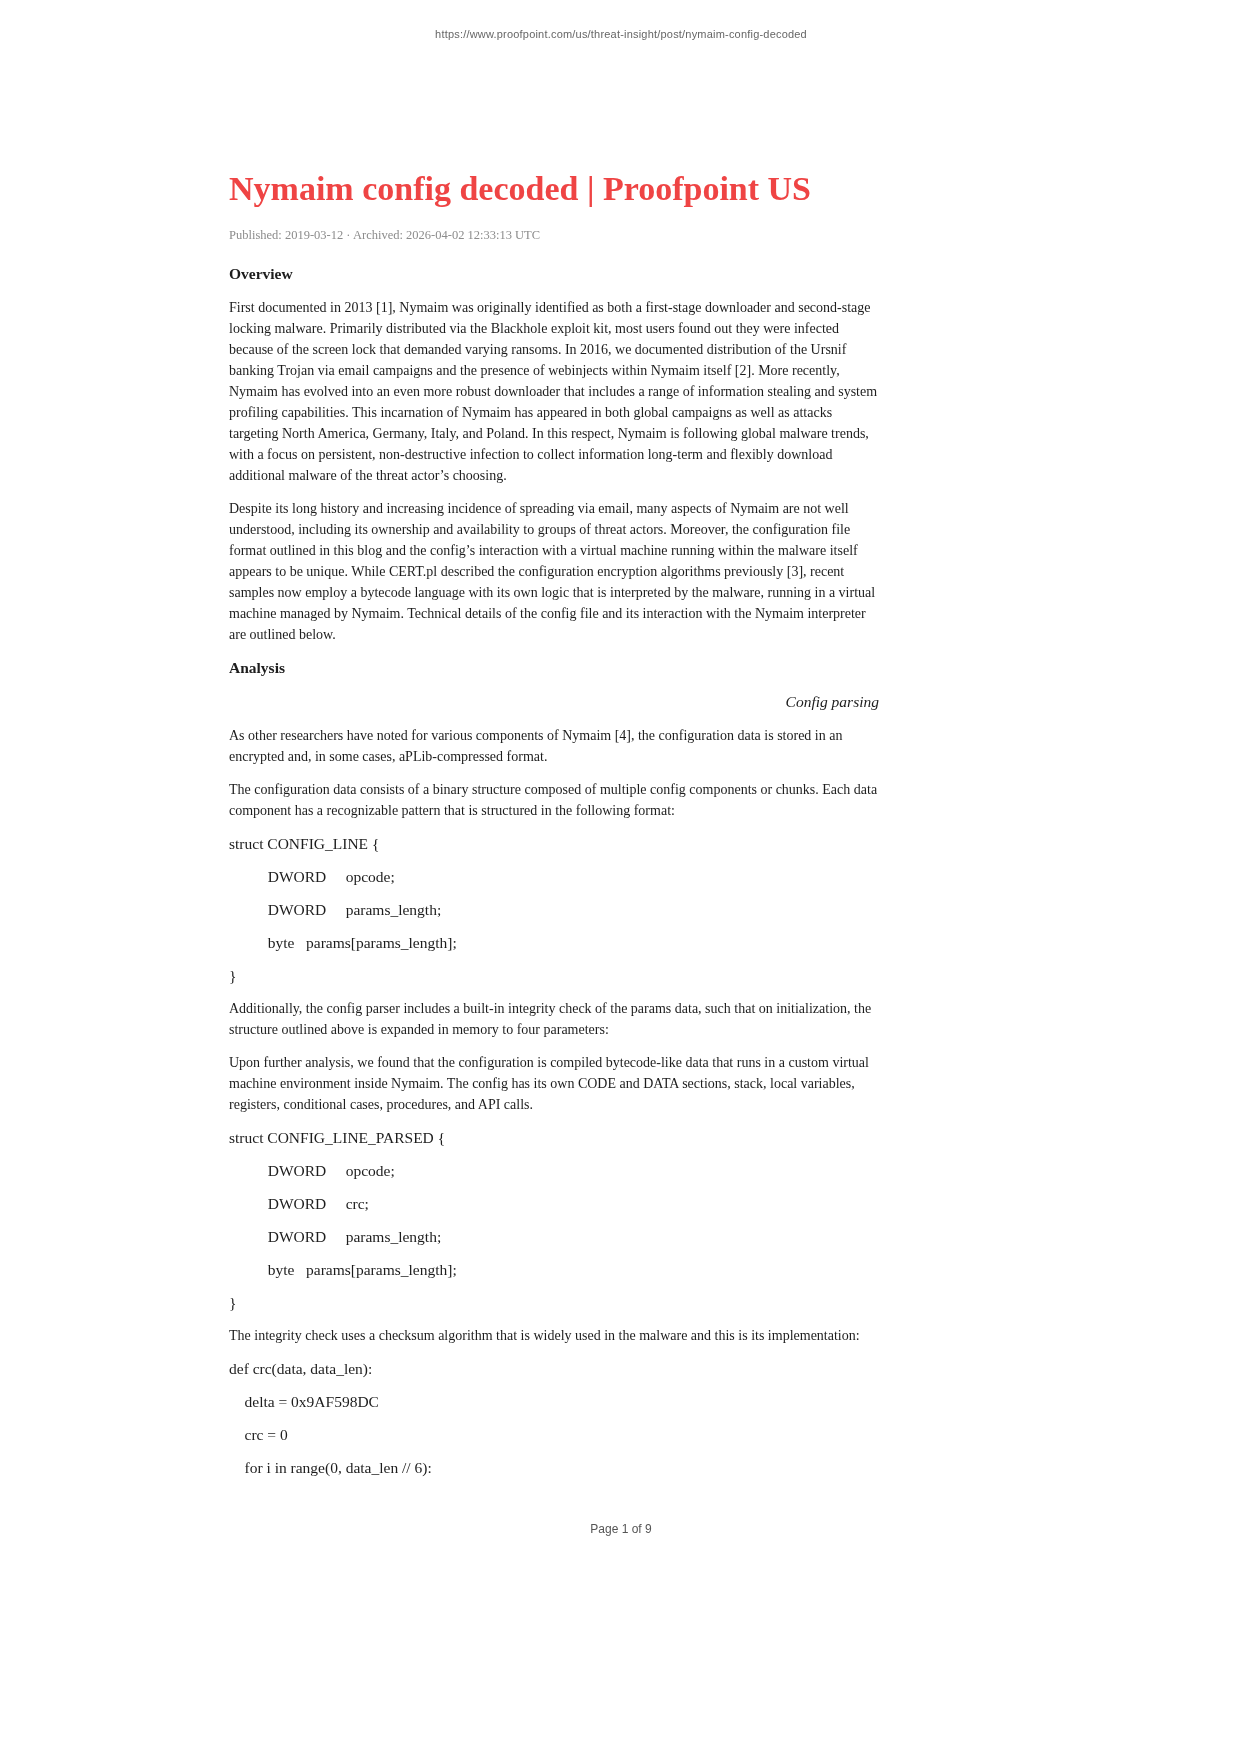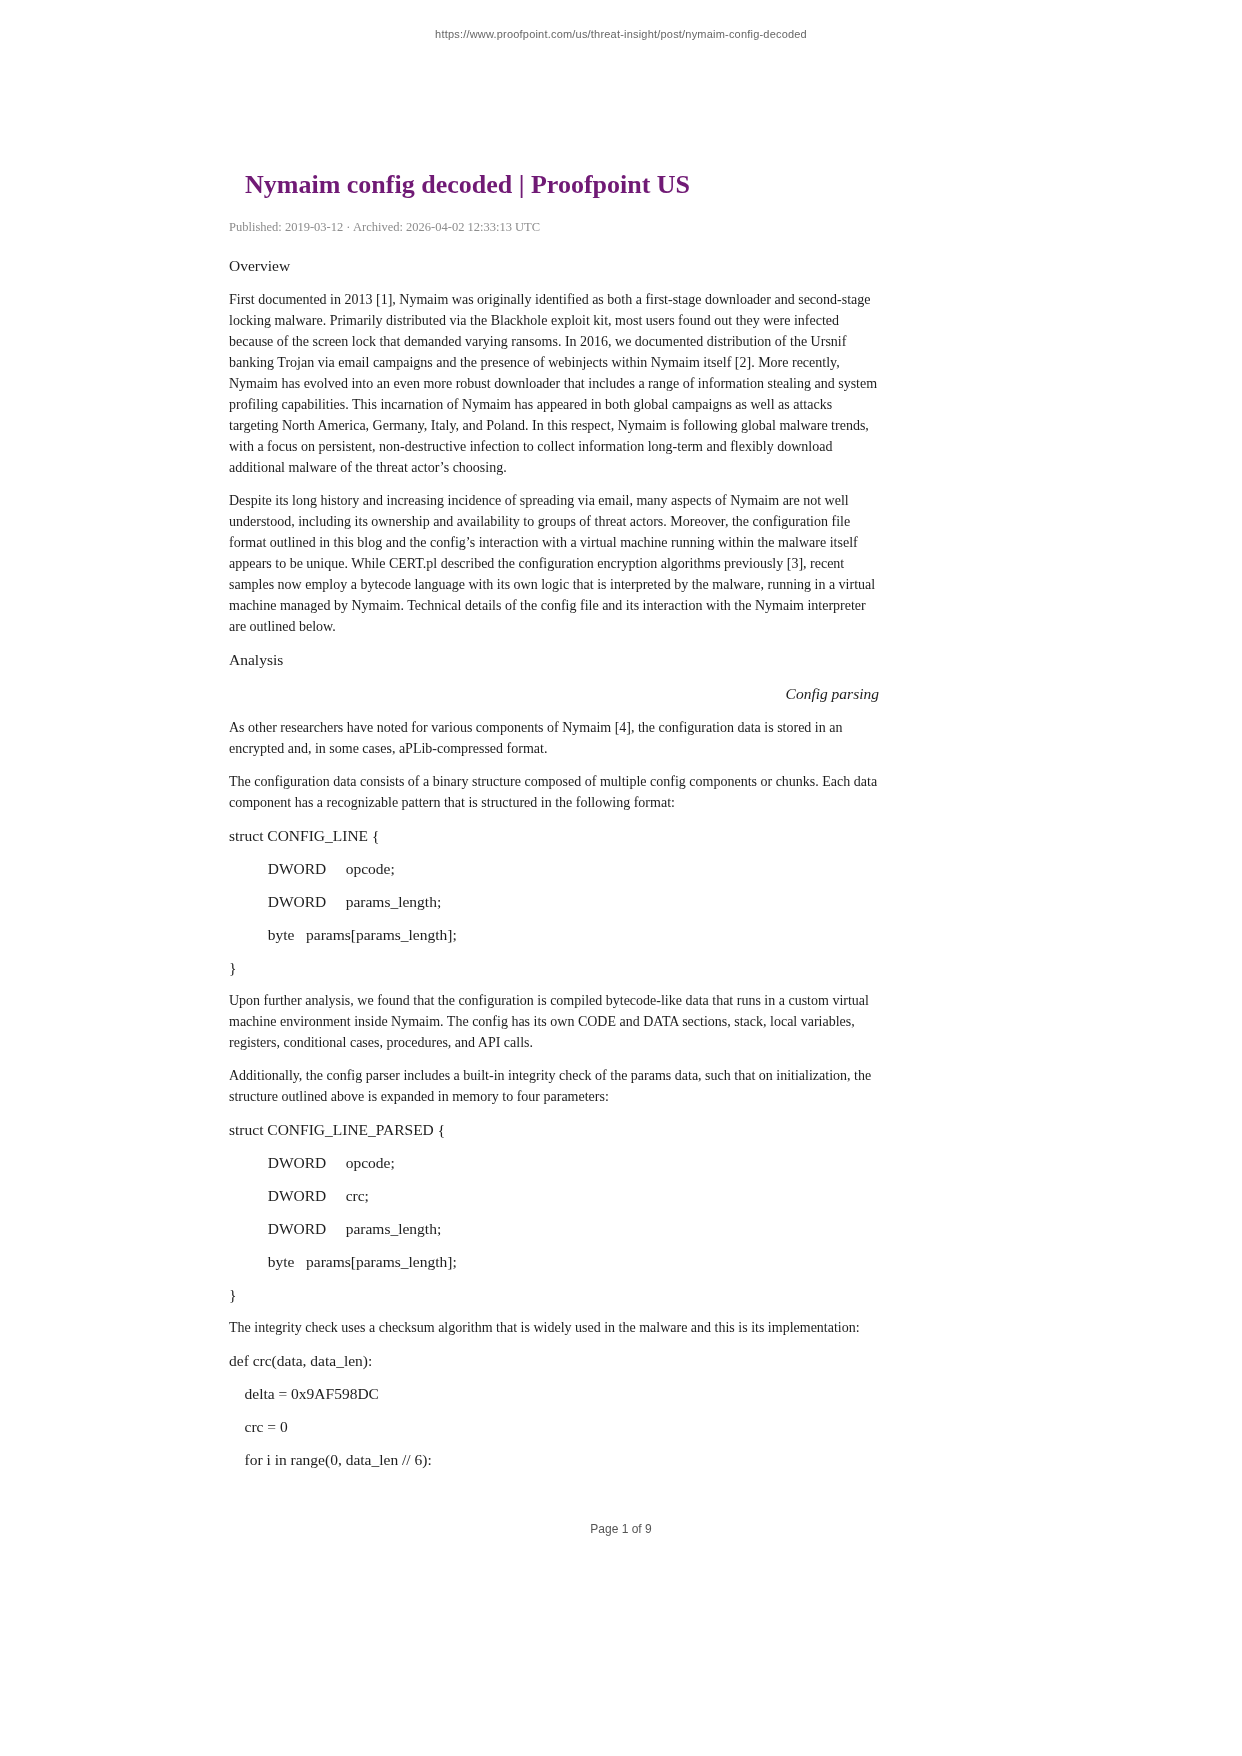--- a/index.html
+++ b/index.html
@@ -23,38 +23,38 @@
     color: #666666;
     letter-spacing: 0.2px;
   }
   .article {
     position: absolute;
     left: 229px;
     top: 170px;
     width: 650px;
   }
   .title {
-    font-size: 26px;
+    font-size: 34px;
     font-weight: bold;
-    color: #701a75;
-    margin: 0 0 20px 16px;
+    color: #ef4444;
+    margin: 0 0 20px 0;
   }
   .byline {
     font-size: 15px;
     color: #3d3d3d;
     margin: 0 0 12px 0;
   }
   .meta {
     font-size: 12.5px;
     color: #8c8c8c;
     margin: 0 0 20px 0;
   }
   .heading {
     font-size: 15.5px;
-    font-weight: normal;
+    font-weight: bold;
     color: #1d1d1d;
     margin: 0 0 13px 0;
     line-height: 21px;
   }
   .subheading {
     font-size: 15.5px;
     font-style: italic;
     color: #1d1d1d;
     margin: 0 0 13px 0;
     line-height: 21px;
@@ -100,22 +100,22 @@
     <p class="para">Despite its long history and increasing incidence of spreading via email, many aspects of Nymaim are not well understood, including its ownership and availability to groups of threat actors. Moreover, the configuration file format outlined in this blog and the config’s interaction with a virtual machine running within the malware itself appears to be unique. While CERT.pl described the configuration encryption algorithms previously [3], recent samples now employ a bytecode language with its own logic that is interpreted by the malware, running in a virtual machine managed by Nymaim. Technical details of the config file and its interaction with the Nymaim interpreter are outlined below.</p>
     <p class="heading">Analysis</p>
     <p class="subheading">Config parsing</p>
     <p class="para">As other researchers have noted for various components of Nymaim [4], the configuration data is stored in an encrypted and, in some cases, aPLib-compressed format.</p>
     <p class="para">The configuration data consists of a binary structure composed of multiple config components or chunks. Each data component has a recognizable pattern that is structured in the following format:</p>
     <p class="code-line">struct CONFIG_LINE {</p>
     <p class="code-line">          DWORD     opcode;</p>
     <p class="code-line">          DWORD     params_length;</p>
     <p class="code-line">          byte   params[params_length];</p>
     <p class="code-line">}</p>
+    <p class="para">Additionally, the config parser includes a built-in integrity check of the params data, such that on initialization, the structure outlined above is expanded in memory to four parameters:</p>
     <p class="para">Upon further analysis, we found that the configuration is compiled bytecode-like data that runs in a custom virtual machine environment inside Nymaim. The config has its own CODE and DATA sections, stack, local variables, registers, conditional cases, procedures, and API calls.</p>
-    <p class="para">Additionally, the config parser includes a built-in integrity check of the params data, such that on initialization, the structure outlined above is expanded in memory to four parameters:</p>
     <p class="code-line">struct CONFIG_LINE_PARSED {</p>
     <p class="code-line">          DWORD     opcode;</p>
     <p class="code-line">          DWORD     crc;</p>
     <p class="code-line">          DWORD     params_length;</p>
     <p class="code-line">          byte   params[params_length];</p>
     <p class="code-line">}</p>
     <p class="para">The integrity check uses a checksum algorithm that is widely used in the malware and this is its implementation:</p>
     <p class="code-line">def crc(data, data_len):</p>
     <p class="code-line">    delta = 0x9AF598DC</p>
     <p class="code-line">    crc = 0</p>

